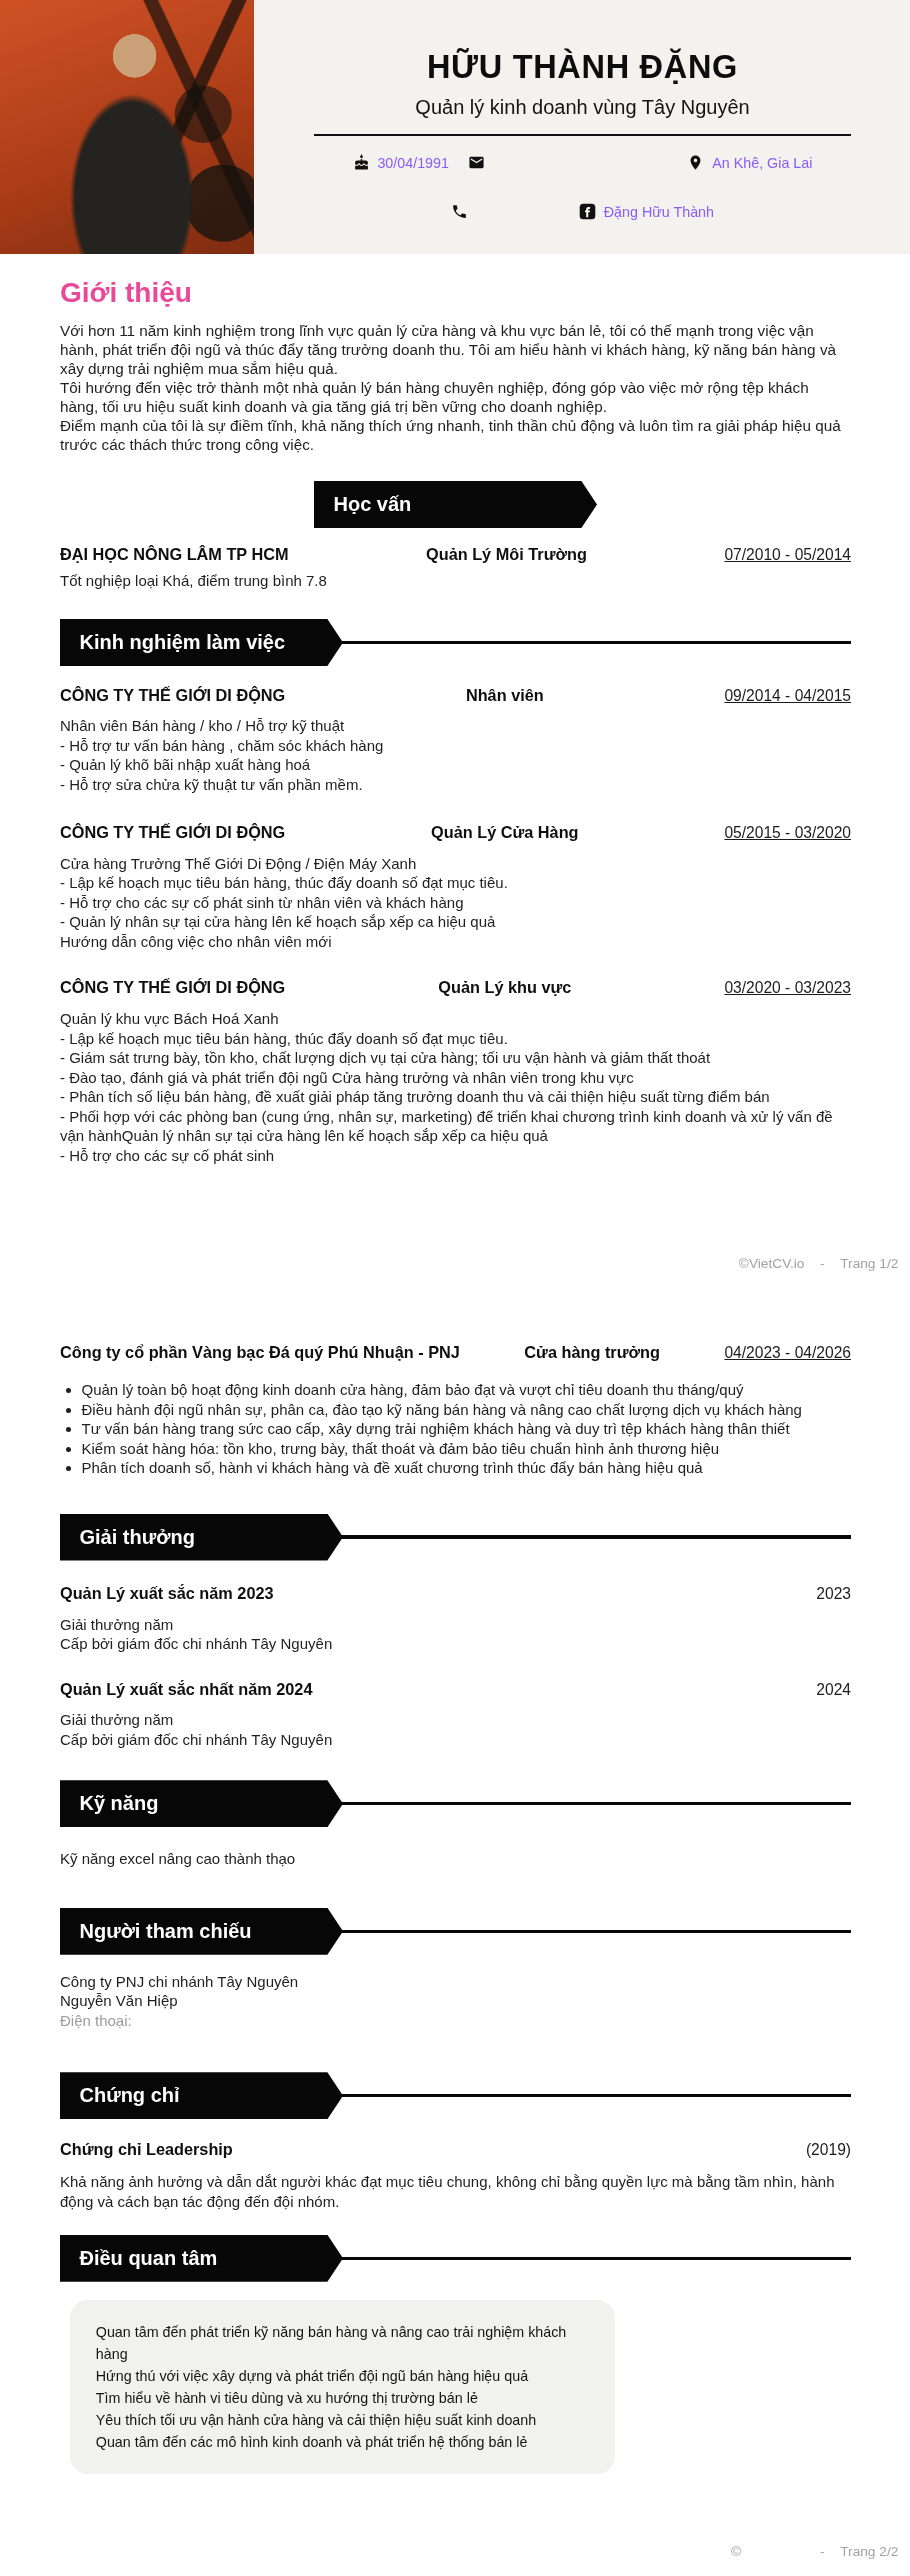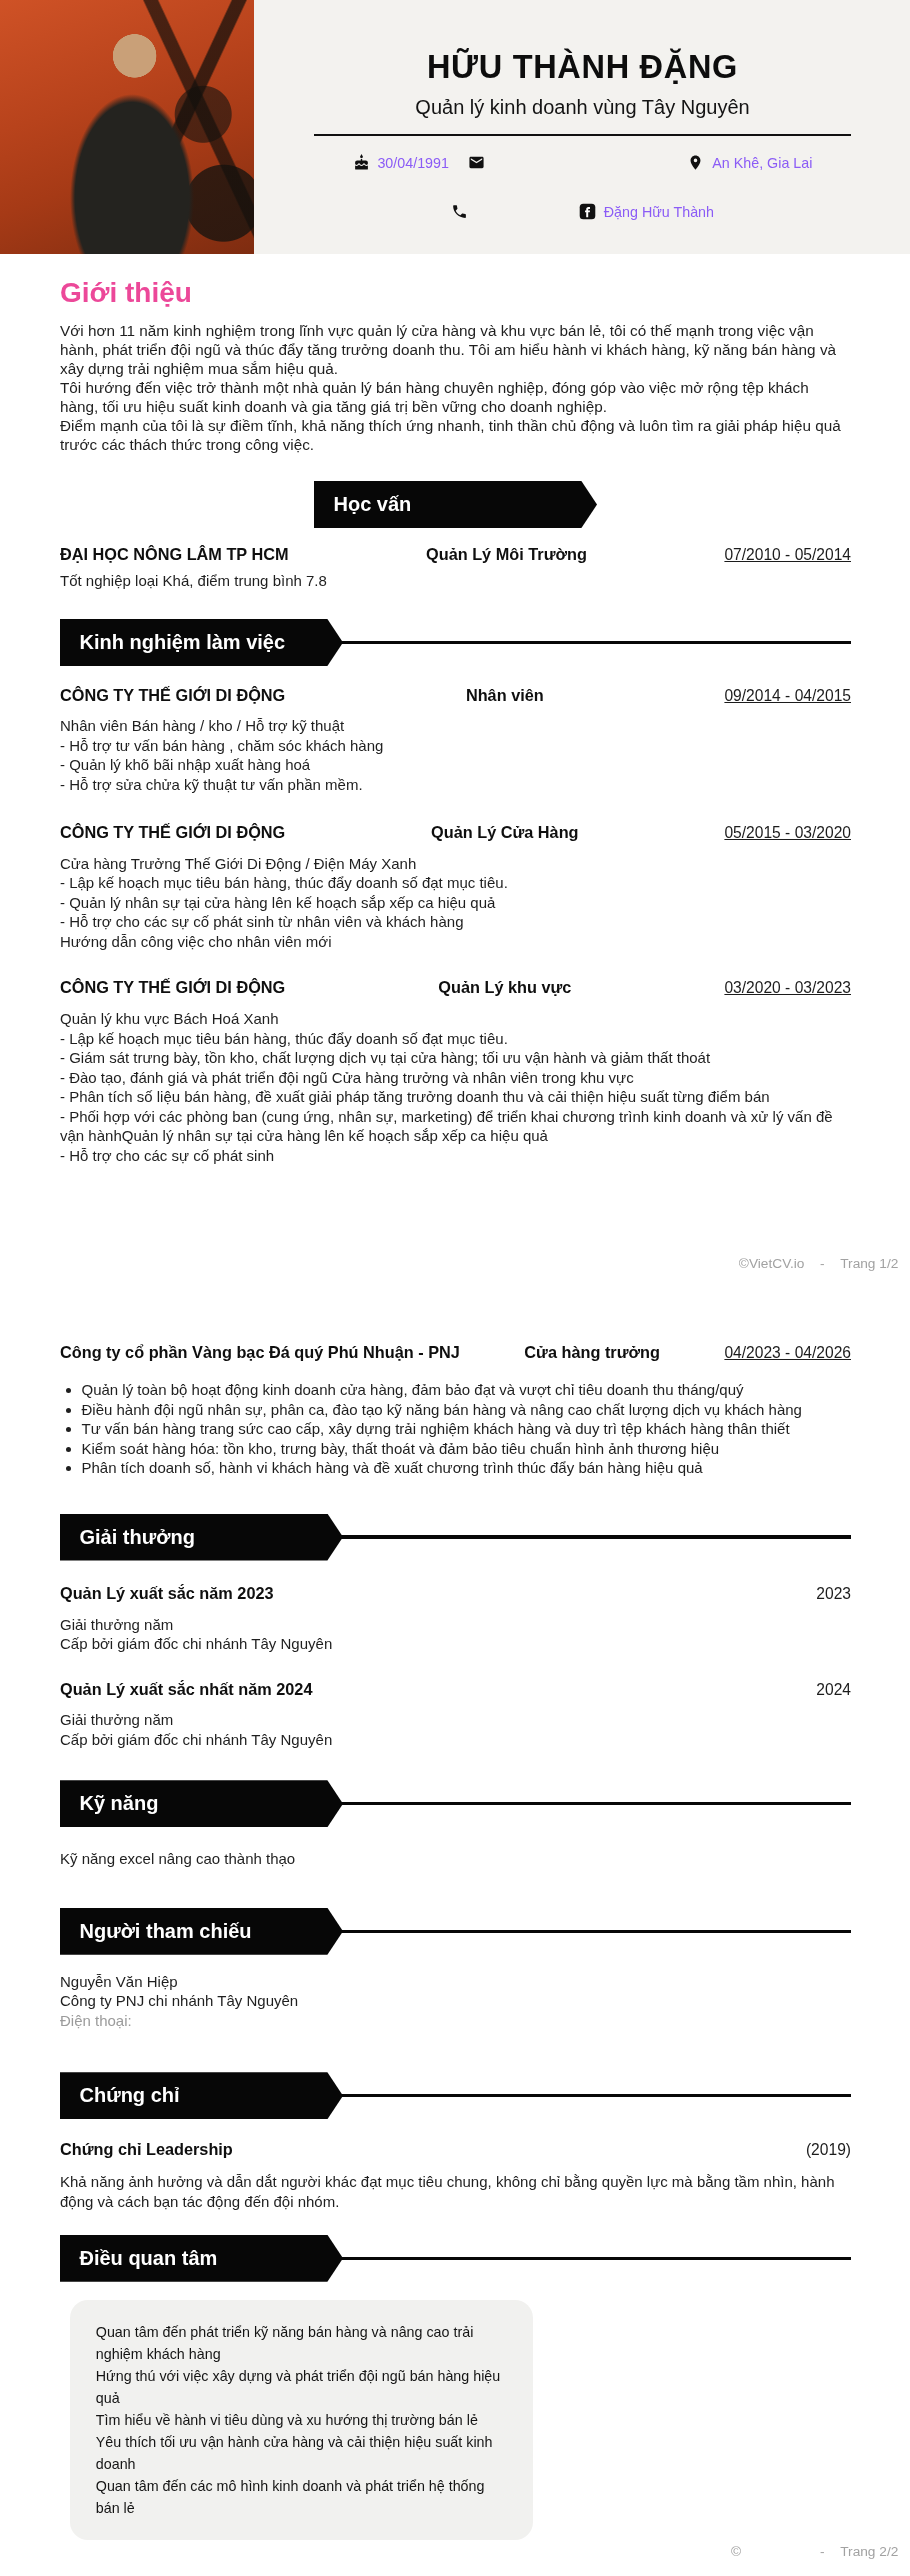--- a/index.html
+++ b/index.html
@@ -58,21 +58,21 @@
   .mt36{margin-top:23.4px;} .mt40{margin-top:26px;}
 
   ul.bullets{margin:18px 0 0 0;padding-left:21.5px;font-size:15px;line-height:19.5px;color:#1f1f1f;}
   ul.bullets li{margin:0;}
 
   .award-title-row{display:flex;justify-content:space-between;align-items:baseline;}
   .award-title{font-size:16.3px;font-weight:700;color:#0f0f0f;}
   .award-year{font-size:15.6px;color:#1c1c1c;}
   .muted{color:#9b9b9b;}
 
-  .interest-box{margin-left:9.8px;width:463px;background:#f1f1ef;border-radius:18px;
+  .interest-box{margin-left:9.8px;width:545px;background:#f1f1ef;border-radius:18px;
     padding:21px 26px;box-sizing:border-box;font-size:14.3px;line-height:22px;color:#141414;}
   .interest-box div{margin:0;}
 
   .page-footer{position:absolute;bottom:17px;right:11.7px;display:flex;align-items:baseline;
     color:#a2a2a2;font-size:13.7px;}
   .pf-sp1{width:15.6px;} .pf-sp2{width:15.6px;} .pf-wide{width:79px;}
 </style>
 </head>
 <body>
 
@@ -158,22 +158,22 @@
       </div>
 
       <div class="row3 mt44">
         <div class="c1">CÔNG TY THẾ GIỚI DI ĐỘNG</div>
         <div class="c2">Quản Lý Cửa Hàng</div>
         <div class="c3">05/2015 - 03/2020</div>
       </div>
       <div class="body-lines mt18">
         <div>Cửa hàng Trưởng Thế Giới Di Động / Điện Máy Xanh</div>
         <div>- Lập kế hoạch mục tiêu bán hàng, thúc đẩy doanh số đạt mục tiêu.</div>
+        <div>- Hỗ trợ cho các sự cố phát sinh từ nhân viên và khách hàng</div>
         <div>- Quản lý nhân sự tại cửa hàng lên kế hoạch sắp xếp ca hiệu quả</div>
-        <div>- Hỗ trợ cho các sự cố phát sinh từ nhân viên và khách hàng</div>
         <div>Hướng dẫn công việc cho nhân viên mới</div>
       </div>
 
       <div class="row3 mt42">
         <div class="c1">CÔNG TY THẾ GIỚI DI ĐỘNG</div>
         <div class="c2">Quản Lý khu vực</div>
         <div class="c3">03/2020 - 03/2023</div>
       </div>
       <div class="body-lines mt18">
         <div>Quản lý khu vực Bách Hoá Xanh</div>
@@ -236,22 +236,22 @@
         <div class="sec-banner">Kỹ năng</div>
         <div class="sec-line"></div>
       </div>
       <div class="body-lines mt34">Kỹ năng excel nâng cao thành thạo</div>
 
       <div class="sec-head mt60">
         <div class="sec-banner">Người tham chiếu</div>
         <div class="sec-line"></div>
       </div>
       <div class="body-lines mt26">
+        <div>Công ty PNJ chi nhánh Tây Nguyên</div>
         <div>Nguyễn Văn Hiệp</div>
-        <div>Công ty PNJ chi nhánh Tây Nguyên</div>
         <div class="muted">Điện thoại:</div>
       </div>
 
       <div class="sec-head mt64">
         <div class="sec-banner">Chứng chỉ</div>
         <div class="sec-line"></div>
       </div>
       <div class="award-title-row mt32">
         <div class="award-title">Chứng chỉ Leadership</div>
         <div class="award-year">(2019)</div>

